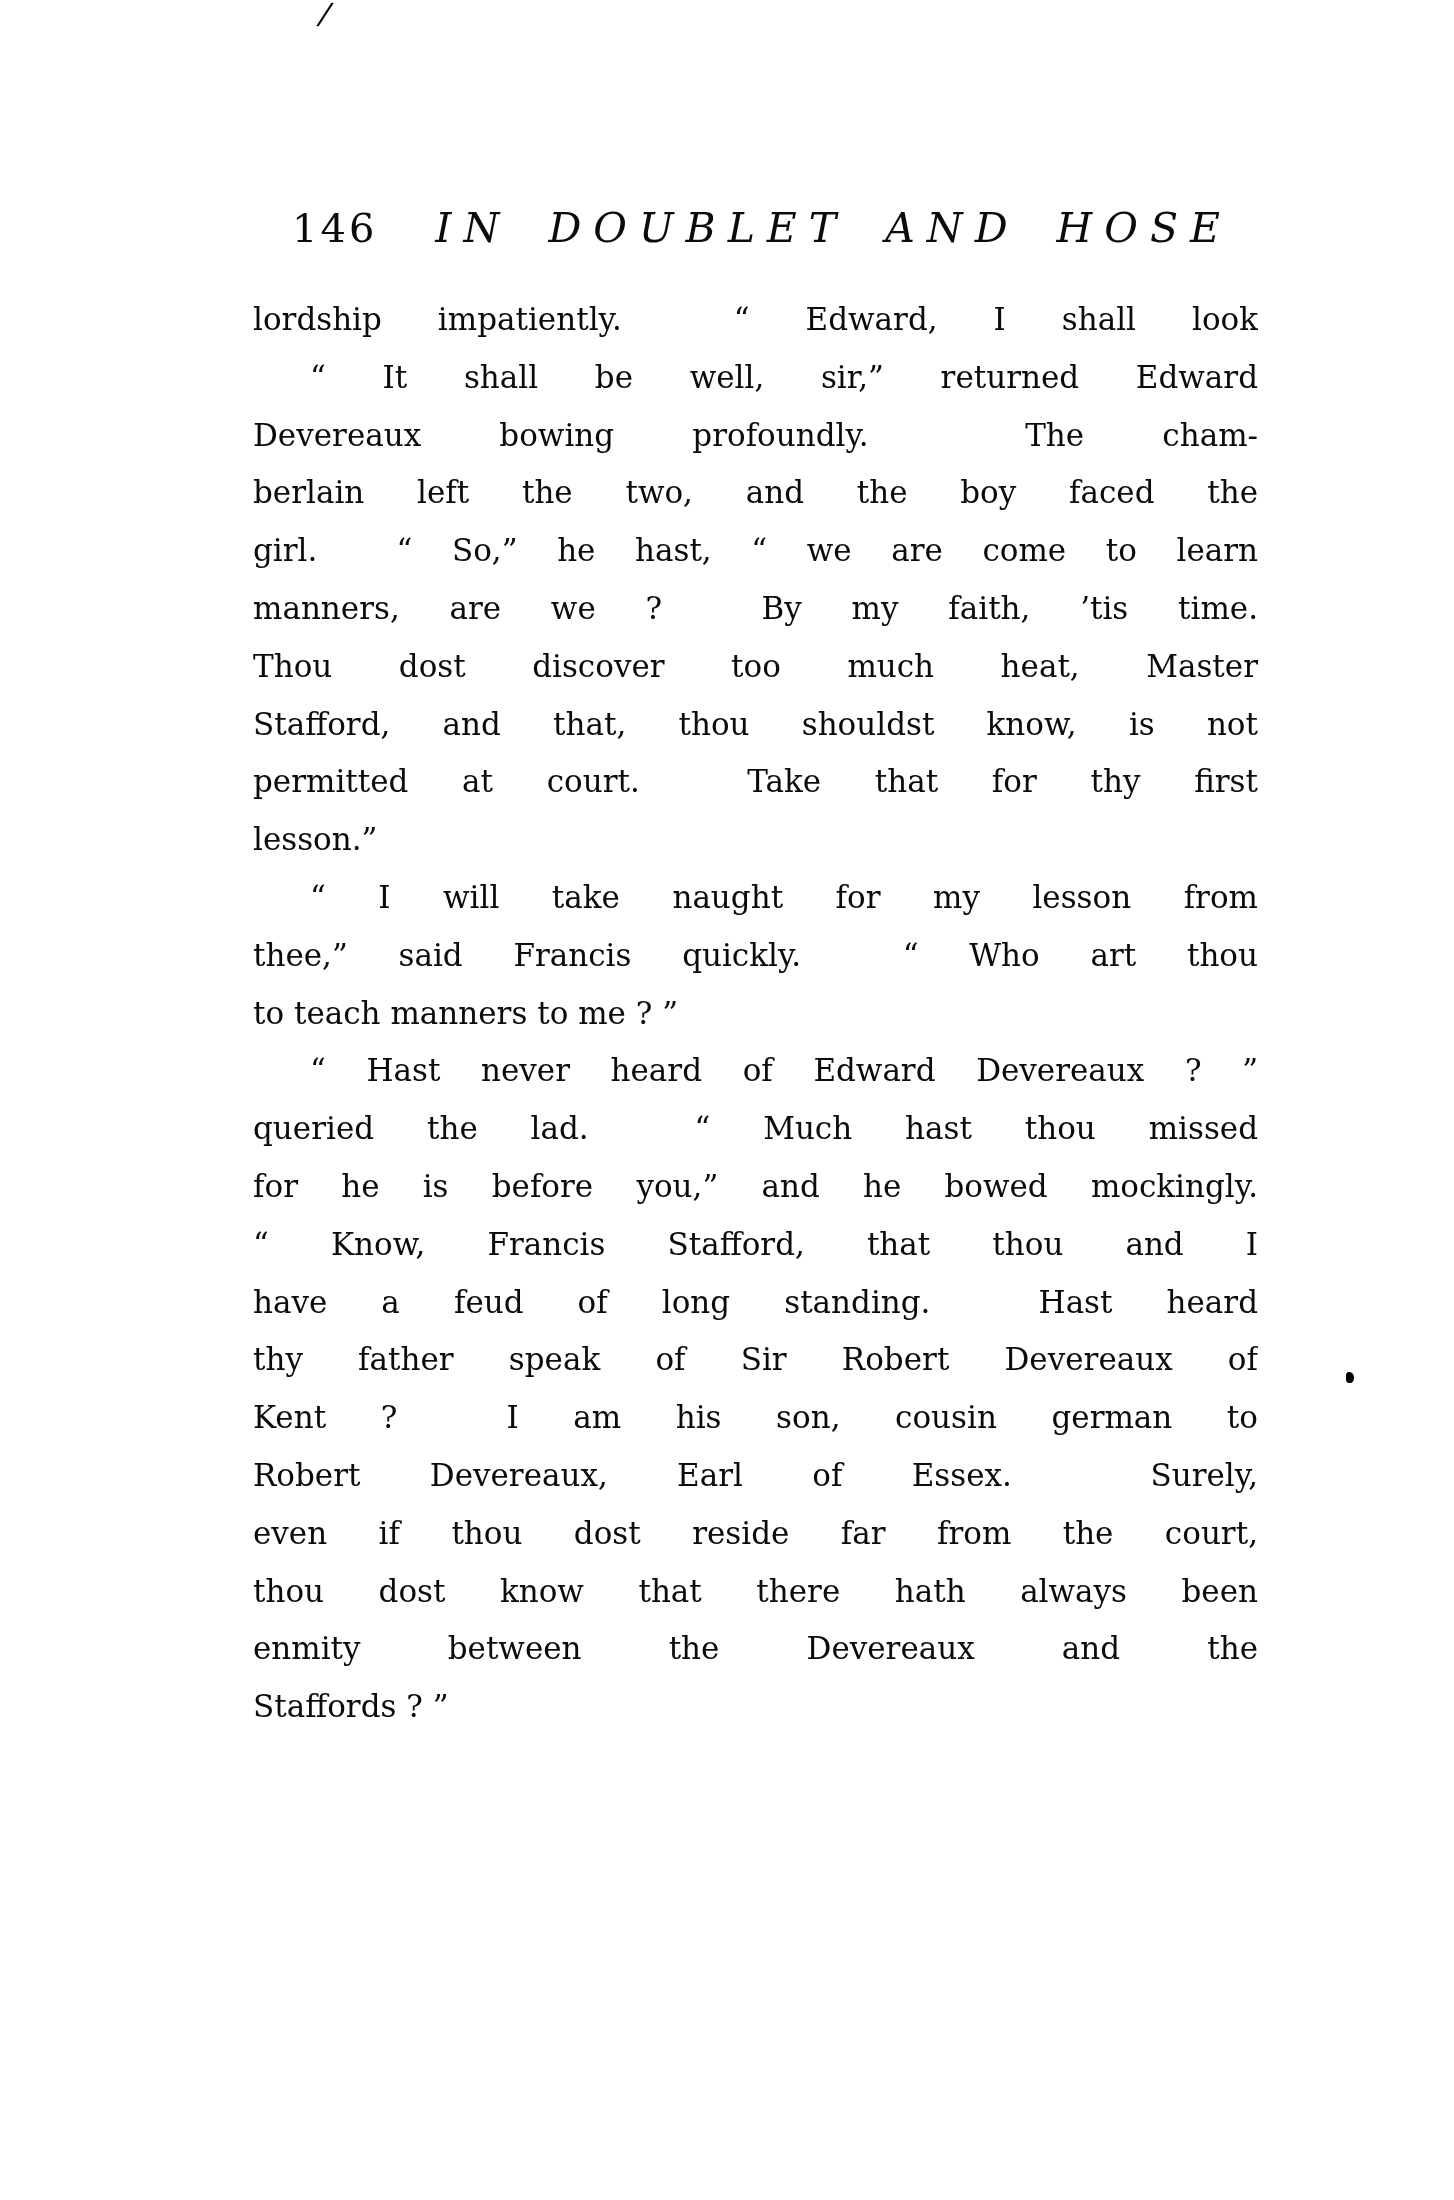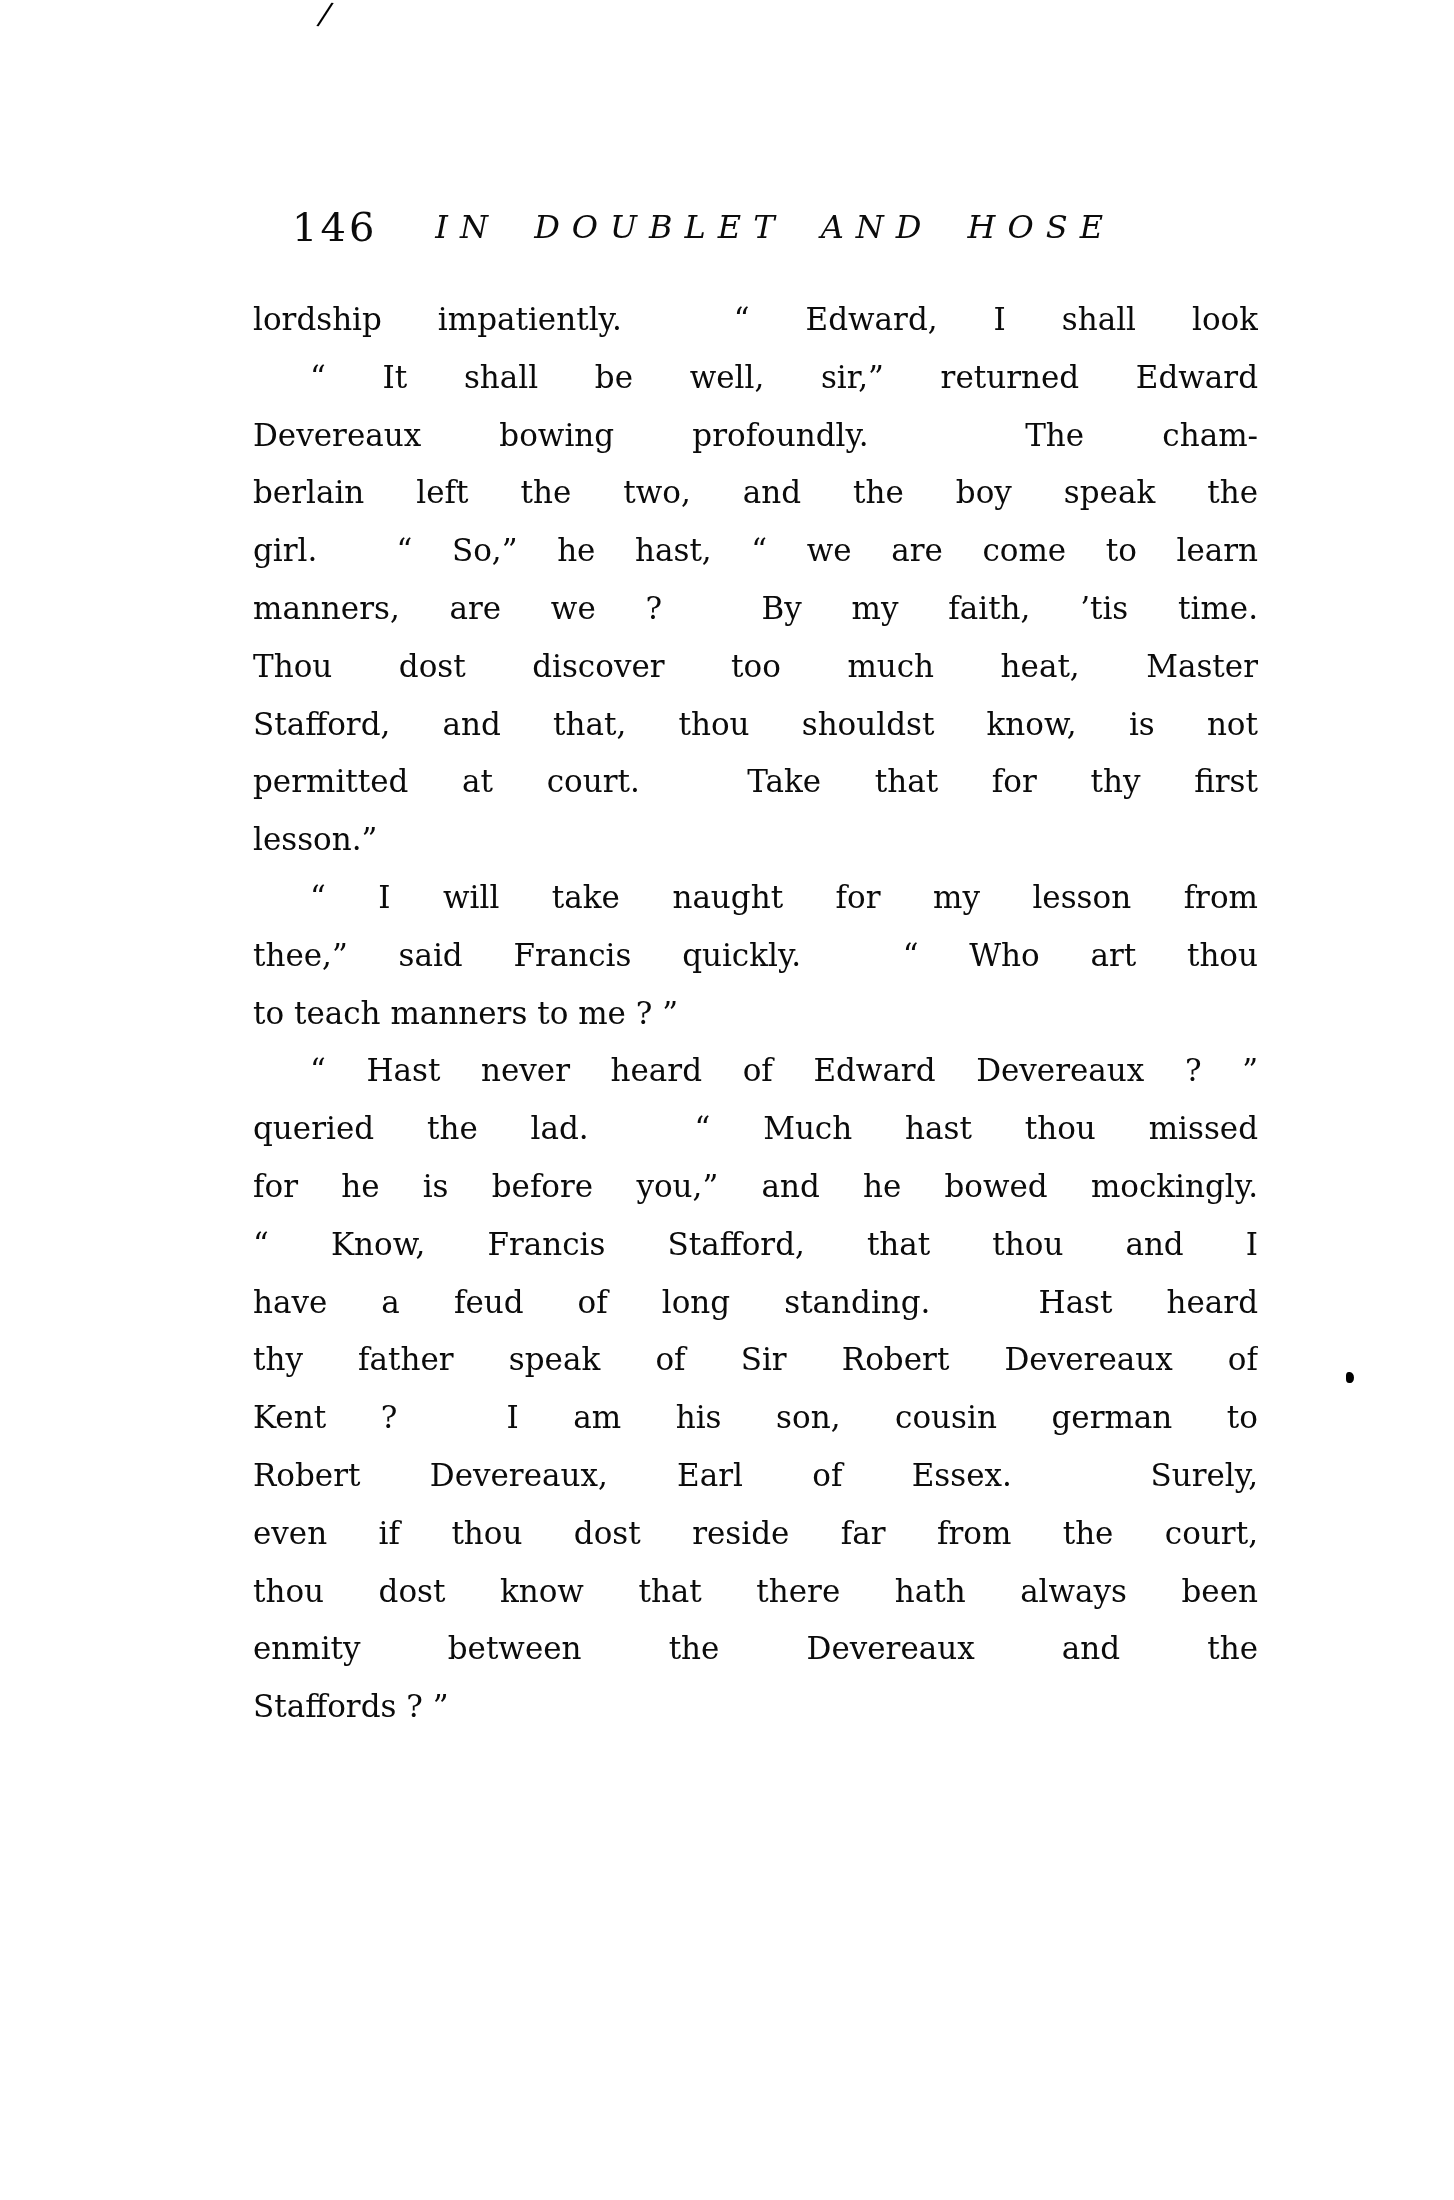--- a/index.html
+++ b/index.html
@@ -31,21 +31,21 @@
     white-space: pre;
     margin-left: 34px;
   }
   .page-number {
     font-size: 40px;
     letter-spacing: 3px;
     color: #0b0b0b;
   }
   .running-title {
     margin-left: 58px;
-    font-size: 32px;
+    font-size: 41px;
     font-style: italic;
     letter-spacing: 12px;
     word-spacing: 12px;
     color: #0b0b0b;
   }
   .text-block {
     position: absolute;
     top: 291px;
     left: 253px;
     width: 1005px;
@@ -83,21 +83,21 @@
 
   <header class="page-header">
     <span class="page-number">146</span>
     <span class="running-title">IN DOUBLET AND HOSE</span>
   </header>
 
   <main class="text-block" id="text-block">
       <div class="line">lordship impatiently.  “ Edward, I shall look</div>
       <div class="line indent">“ It shall be well, sir,” returned Edward</div>
       <div class="line">Devereaux bowing profoundly.  The cham-</div>
-      <div class="line">berlain left the two, and the boy speak the</div>
+      <div class="line">berlain left the two, and the boy faced the</div>
       <div class="line">girl.  “ So,” he hast, “ we are come to learn</div>
       <div class="line">manners, are we ?  By my faith, ’tis time.</div>
       <div class="line">Thou dost discover too much heat, Master</div>
       <div class="line">Stafford, and that, thou shouldst know, is not</div>
       <div class="line">permitted at court.  Take that for thy first</div>
       <div class="line rag">lesson.”</div>
       <div class="line indent">“ I will take naught for my lesson from</div>
       <div class="line">thee,” said Francis quickly.  “ Who art thou</div>
       <div class="line rag">to teach manners to me ? ”</div>
       <div class="line indent">“ Hast never heard of Edward Devereaux ? ”</div>

